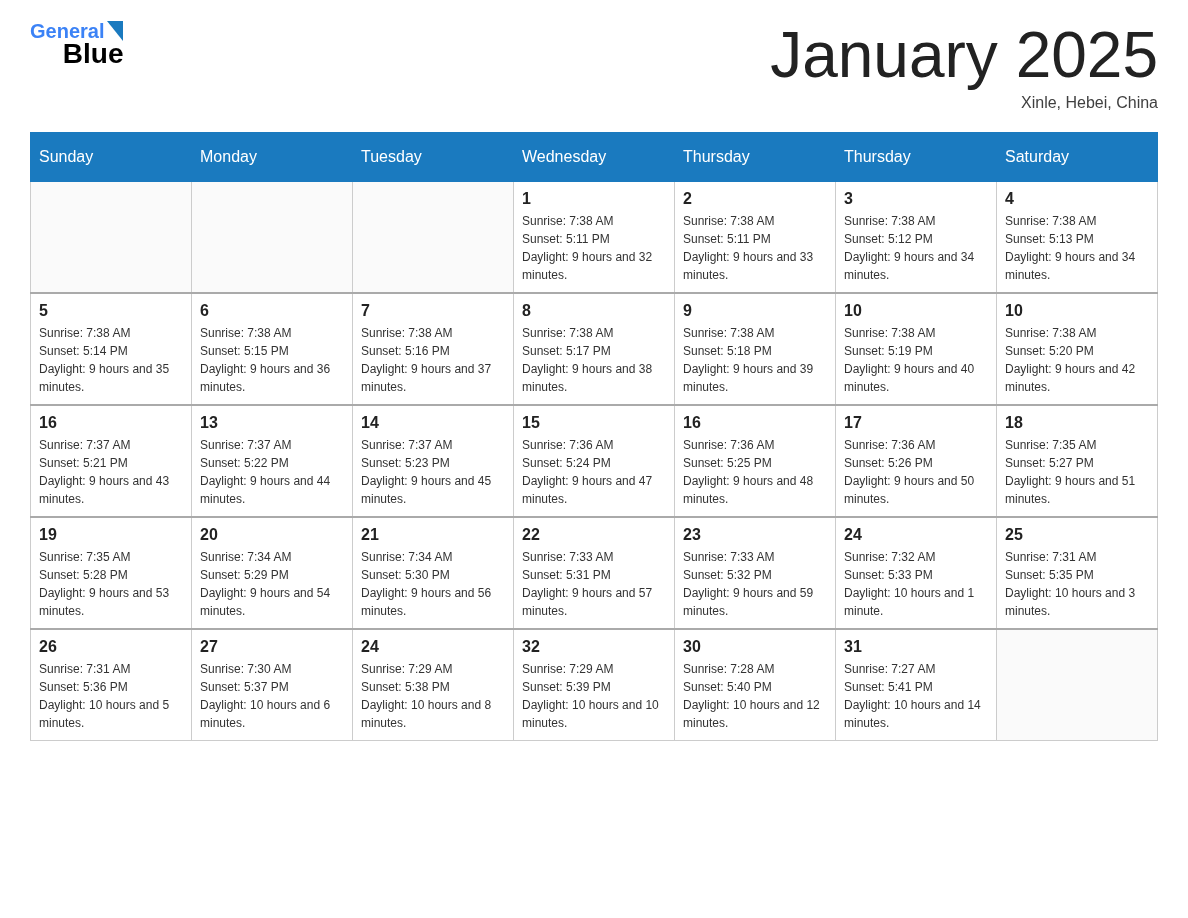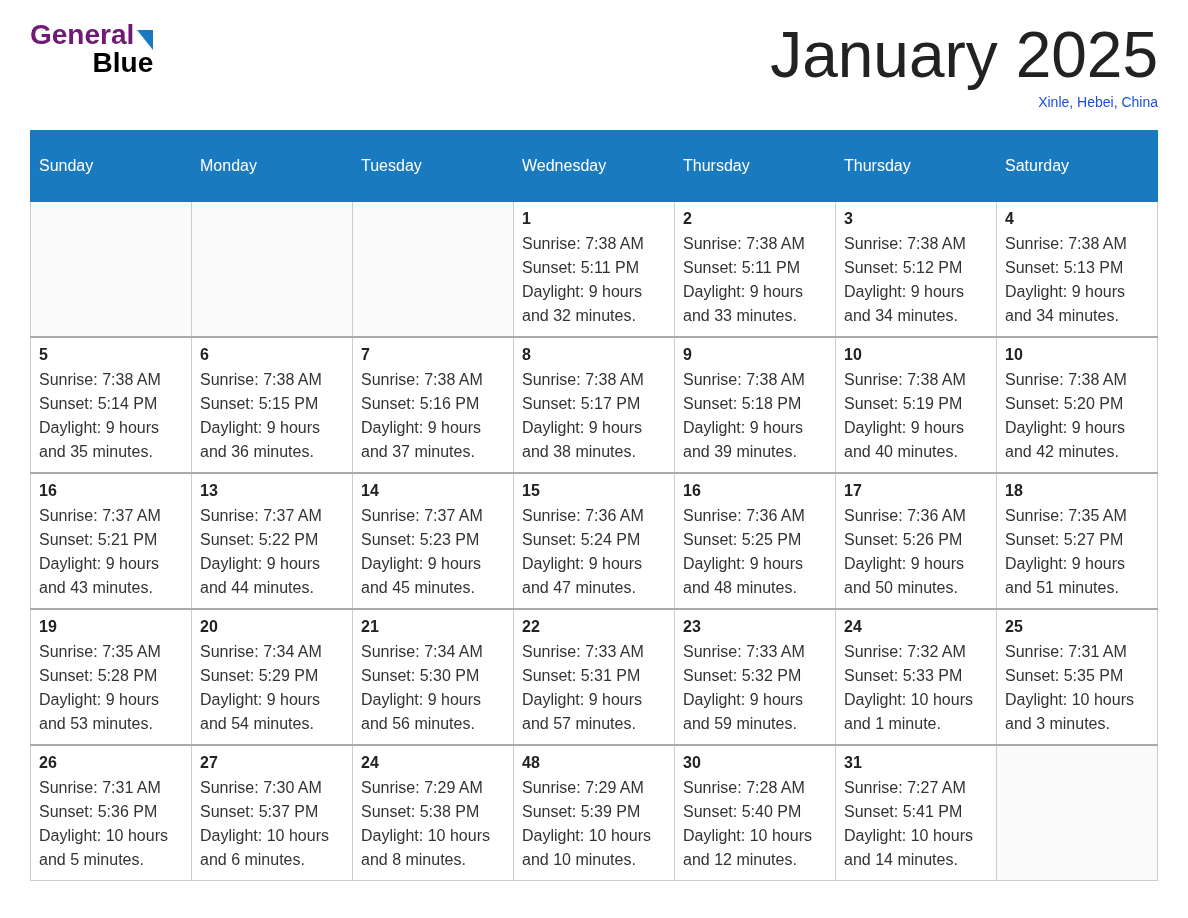--- a/index.html
+++ b/index.html
@@ -14,68 +14,68 @@
       display: flex;
       justify-content: space-between;
       align-items: flex-start;
       margin-bottom: 20px;
     }
     .logo {
       display: flex;
       align-items: center;
     }
     .logo-text {
-      font-size: 28px;
+      font-size: 20px;
       font-weight: bold;
-      color: #701a75;
+      color: #3b82f6;
       line-height: 1.1;
     }
     .title-block {
       text-align: right;
     }
     .month-title {
       font-size: 64px;
       font-weight: normal;
       color: #222;
       line-height: 1.1;
     }
     .location {
-      font-size: 14px;
-      color: #1d4ed8;
+      font-size: 16px;
+      color: #404040;
       margin-top: 4px;
     }
     table {
       width: 100%;
       border-collapse: collapse;
       table-layout: fixed;
     }
     thead tr th {
       background-color: #1a7abf;
       color: #fff;
       font-size: 16px;
       font-weight: normal;
-      padding: 26px 8px;
+      padding: 15px 8px;
       text-align: left;
       border: 1px solid #1a7abf;
     }
     tbody tr td {
       border: 1px solid #ccc;
       vertical-align: top;
       padding: 8px 8px;
       height: 110px;
     }
     .day-number {
       font-size: 16px;
       font-weight: bold;
       color: #222;
       display: block;
       margin-bottom: 4px;
     }
     .day-info {
-      font-size: 16px;
+      font-size: 12px;
       color: #333;
       line-height: 1.5;
     }
     tbody tr:not(:last-child) td {
       border-bottom: 2px solid #aaa;
     }
     tbody tr td:empty {
       background: #fafafa;
     }
   </style>
@@ -231,21 +231,21 @@
         </td>
         <td>
           <span class="day-number">27</span>
           <div class="day-info">Sunrise: 7:30 AM<br>Sunset: 5:37 PM<br>Daylight: 10 hours and 6 minutes.</div>
         </td>
         <td>
           <span class="day-number">24</span>
           <div class="day-info">Sunrise: 7:29 AM<br>Sunset: 5:38 PM<br>Daylight: 10 hours and 8 minutes.</div>
         </td>
         <td>
-          <span class="day-number">48</span>
+          <span class="day-number">32</span>
           <div class="day-info">Sunrise: 7:29 AM<br>Sunset: 5:39 PM<br>Daylight: 10 hours and 10 minutes.</div>
         </td>
         <td>
           <span class="day-number">30</span>
           <div class="day-info">Sunrise: 7:28 AM<br>Sunset: 5:40 PM<br>Daylight: 10 hours and 12 minutes.</div>
         </td>
         <td>
           <span class="day-number">31</span>
           <div class="day-info">Sunrise: 7:27 AM<br>Sunset: 5:41 PM<br>Daylight: 10 hours and 14 minutes.</div>
         </td>

